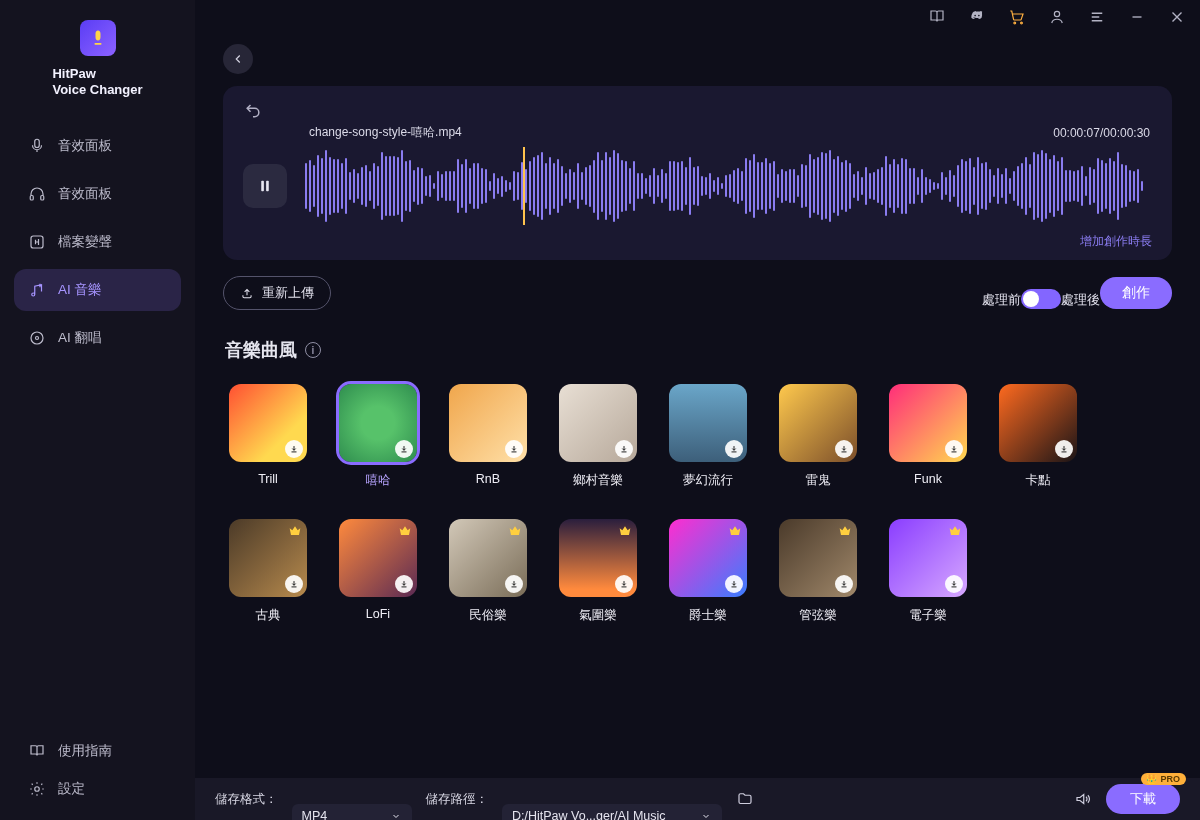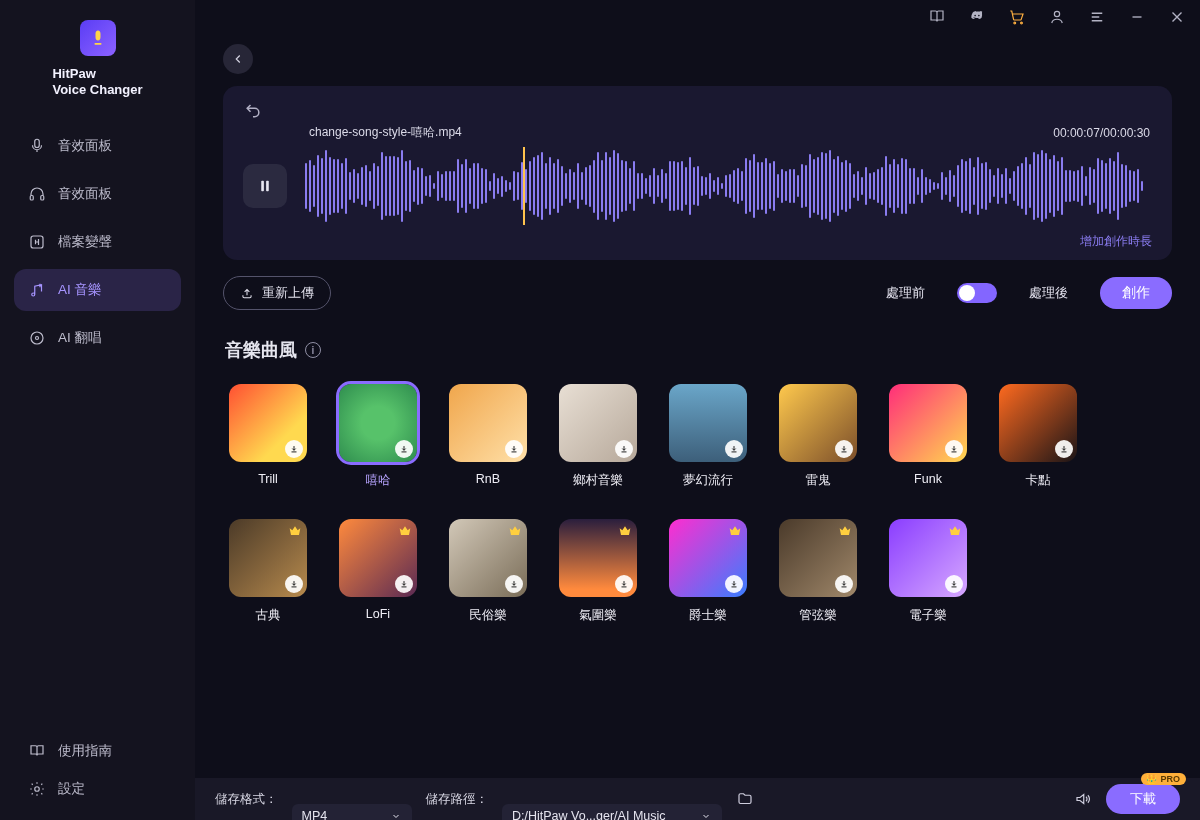--- a/index.html
+++ b/index.html
@@ -96,21 +96,21 @@
 .toolbar {
   display: flex; align-items: center; justify-content: space-between;
   margin-top: 16px;
 }
 .reupload {
   border: 1px solid #54536b; border-radius: 18px;
   padding: 7px 16px; display: flex; align-items: center; gap: 8px;
   color: #e3e2ee; cursor: pointer; font-size: 13px;
 }
 .reupload svg { width: 14px; height: 14px; }
-.tool-r { display: flex; align-items: center; gap: 32px; }
+.tool-r { display: flex; align-items: flex-end; gap: 0; }
 .toggle-lbl { font-size: 13px; color: #e3e2ee; }
 .toggle {
   width: 40px; height: 20px; border-radius: 10px; background: #8366ff;
   position: relative; cursor: pointer;
 }
 .toggle .knob {
   width: 16px; height: 16px; border-radius: 50%; background: #fff;
   position: absolute; top: 2px; left: 2px;
 }
 .create-btn {

